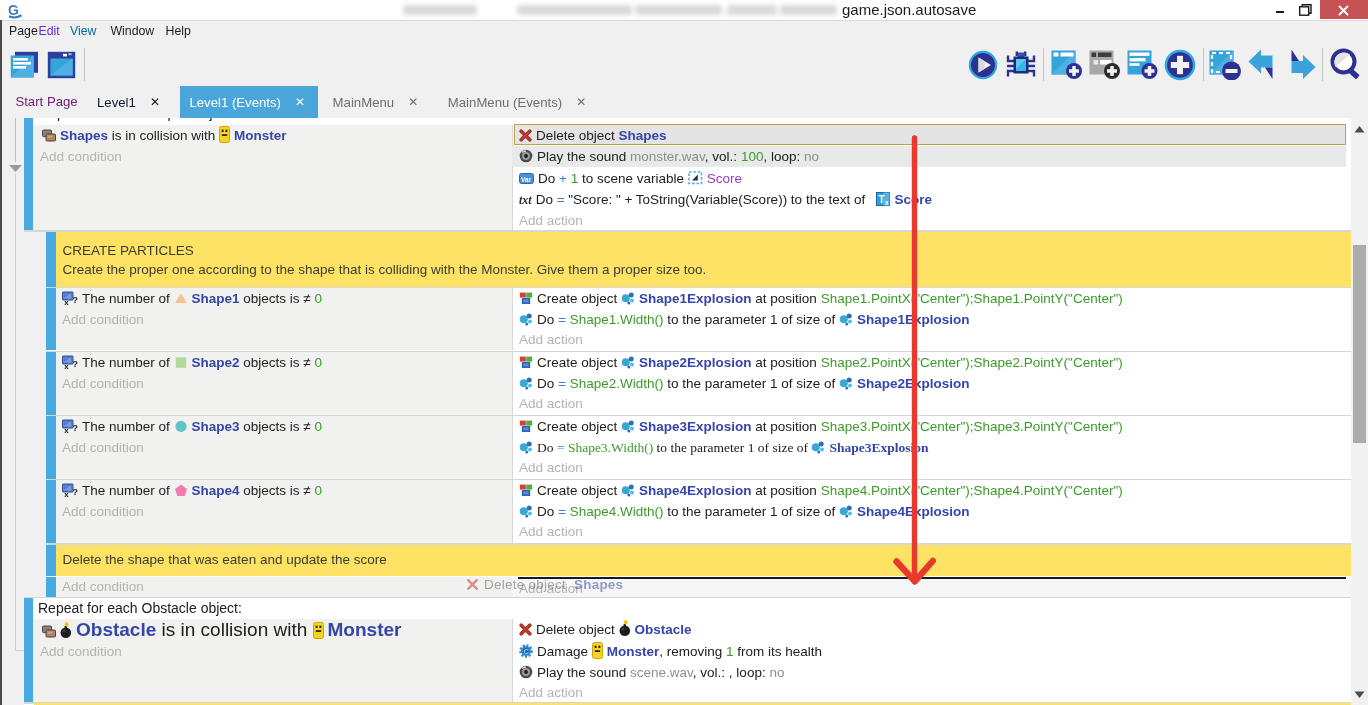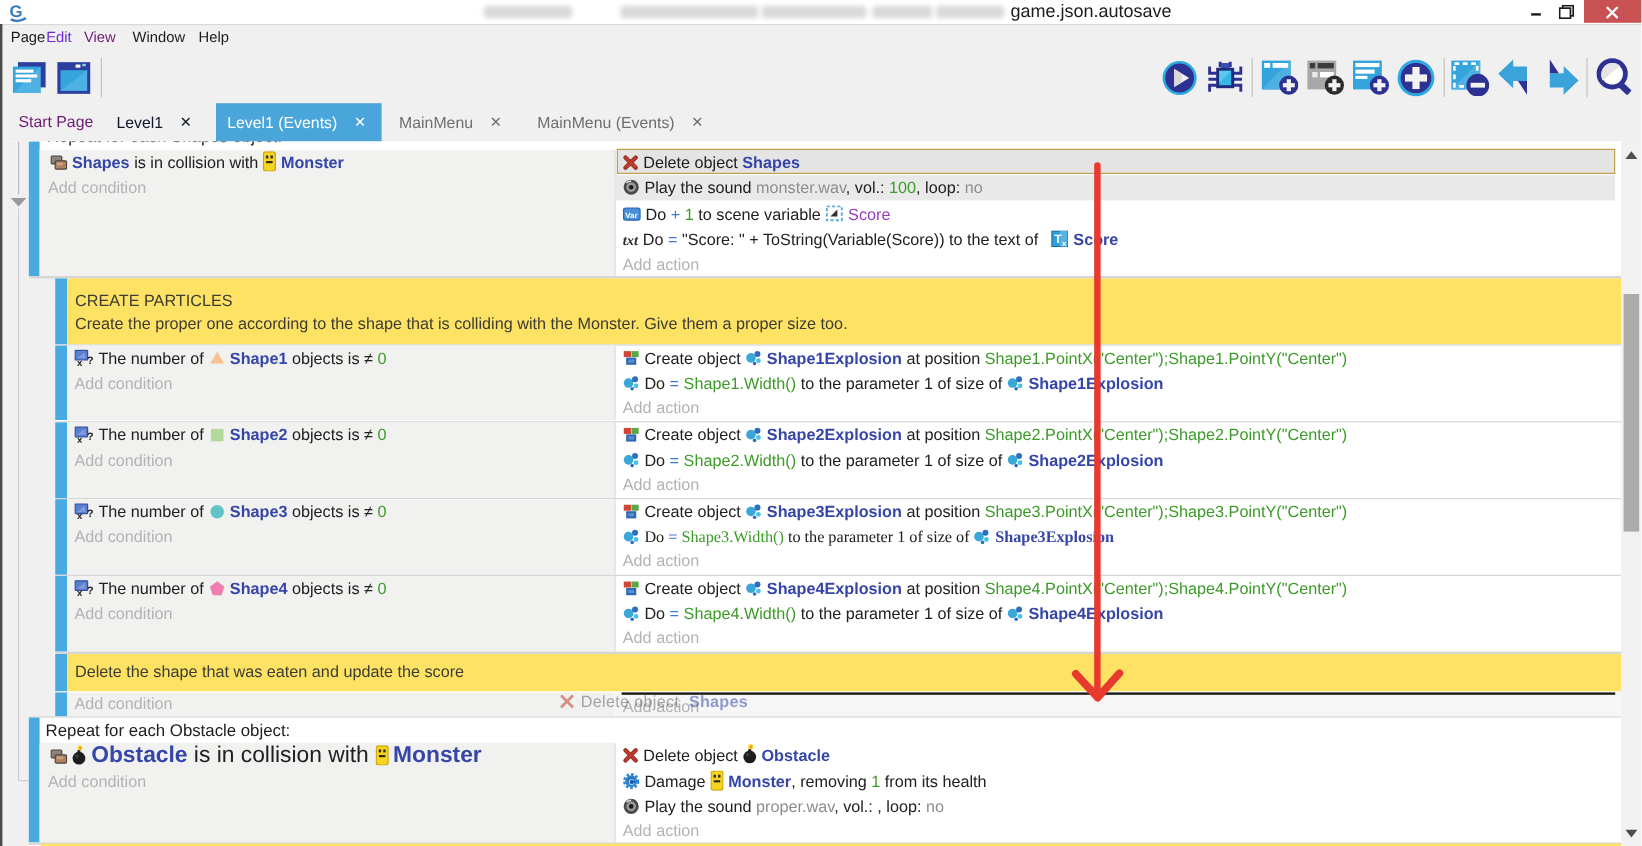--- a/index.html
+++ b/index.html
@@ -16,21 +16,21 @@
     <path d="M3.2,2.8 L3.2,0.7 L12,0.7 L12,9.2 L9.8,9.2" fill="none" stroke="#1a1a1a" stroke-width="1.4"></path>
     <rect x="0.7" y="2.8" width="9" height="8.4" fill="none" stroke="#1a1a1a" stroke-width="1.4"></rect>
   </svg>
 <div style="position:absolute;left:1320px;top:0px;width:48px;height:19px;background:#c85154"></div>
 <svg style="position:absolute;left:1338px;top:4.5px" width="11" height="11" viewBox="0 0 11 11">
     <path d="M1.5,1.5 L9.5,9.5 M9.5,1.5 L1.5,9.5" stroke="#fff" stroke-width="1.9" stroke-linecap="round"></path>
   </svg>
 <div style="position:absolute;left:0px;top:20px;width:1368px;height:22px;background:#f0f0f0;border-top:1px solid #d9d9d9"></div>
 <div style="position:absolute;left:9px;top:21px;height:21px;line-height:21px;font-size:12.3px;white-space:nowrap;color:#1b1b1b">Page</div>
 <div style="position:absolute;left:38.5px;top:21px;height:21px;line-height:21px;font-size:12.3px;white-space:nowrap;color:#6d28d9">Edit</div>
-<div style="position:absolute;left:70px;top:21px;height:21px;line-height:21px;font-size:12.3px;white-space:nowrap;color:#701a75">View</div>
+<div style="position:absolute;left:70px;top:21px;height:21px;line-height:21px;font-size:12.3px;white-space:nowrap;color:#0369a1">View</div>
 <div style="position:absolute;left:110.5px;top:21px;height:21px;line-height:21px;font-size:12.3px;white-space:nowrap;color:#1b1b1b">Window</div>
 <div style="position:absolute;left:165.5px;top:21px;height:21px;line-height:21px;font-size:12.3px;white-space:nowrap;color:#1b1b1b">Help</div>
 <div style="position:absolute;left:0px;top:42px;width:1368px;height:44px;background:#f0f0f0"></div>
 <svg style="position:absolute;left:10px;top:51px" width="29" height="28" viewBox="0 0 29 28">
     <rect x="5" y="0.8" width="23" height="21" fill="#2d3f9e"></rect>
     <rect x="0.8" y="4.5" width="23" height="22" fill="#35a3dc"></rect>
     <path d="M0.8,26.5 L23.8,4.5 L23.8,26.5 Z" fill="#4fb1e3"></path>
     <rect x="3" y="7" width="15" height="2.6" fill="#fff"></rect>
     <rect x="3" y="11" width="18" height="2.6" fill="#fff"></rect>
     <rect x="3" y="15" width="13" height="2.6" fill="#fff"></rect>
@@ -390,21 +390,21 @@
       <rect x="0.5" y="0.5" width="10" height="16" rx="2" fill="#f7d420" stroke="#caa30e"></rect>
       <rect x="2.6" y="3.6" width="2" height="2.4" fill="#2b2b2b"></rect>
       <rect x="6.4" y="3.6" width="2" height="2.4" fill="#2b2b2b"></rect>
       <rect x="2.8" y="8.2" width="5.4" height="1.8" fill="#2b2b2b"></rect>
     </svg><b style="color:#3545a8">Monster</b>, removing <span style="color:#3c9b28">1</span> from its health</div>
 <div style="position:absolute;left:519px;top:662.3px;height:21.5px;line-height:21.5px;font-size:13.5px;white-space:nowrap;"><svg style="vertical-align:-2px;margin-right:4px" width="14" height="14" viewBox="0 0 14 14">
       <circle cx="7" cy="7" r="6.3" fill="#4a4a4a"></circle>
       <circle cx="7" cy="7" r="4" fill="#9a9a9a"></circle>
       <circle cx="7" cy="7" r="1.9" fill="#1c1c1c"></circle>
       <path d="M3,3.4 a6 6 0 0 1 4,-1.4" stroke="#d8d8d8" stroke-width="1.4" fill="none"></path>
-    </svg>Play the sound <span style="color:#8d8d8d">proper.wav</span>, vol.: , loop: <span style="color:#8d8d8d">no</span></div>
+    </svg>Play the sound <span style="color:#8d8d8d">scene.wav</span>, vol.: , loop: <span style="color:#8d8d8d">no</span></div>
 <div style="position:absolute;left:519px;top:683.8px;height:18.5px;line-height:18.5px;font-size:13.5px;white-space:nowrap;color:#b3b3b3">Add action</div>
 <div style="position:absolute;left:24px;top:702.3px;width:1327px;height:1.3px;background:#d6d6d6"></div>
 <div style="position:absolute;left:34px;top:703.2px;width:1317px;height:1.8px;background:#fde264"></div>
 <div style="position:absolute;left:1351px;top:118px;width:17px;height:587px;background:#f1f1f1"></div>
 <svg style="position:absolute;left:1354px;top:125px" width="11" height="9" viewBox="0 0 11 9">
     <path d="M5.5,1 L10.5,7.5 L0.5,7.5 Z" fill="#4d4d4d"></path>
   </svg>
 <svg style="position:absolute;left:1354px;top:690px" width="11" height="9" viewBox="0 0 11 9">
     <path d="M5.5,8 L10.5,1.5 L0.5,1.5 Z" fill="#4d4d4d"></path>
   </svg>

